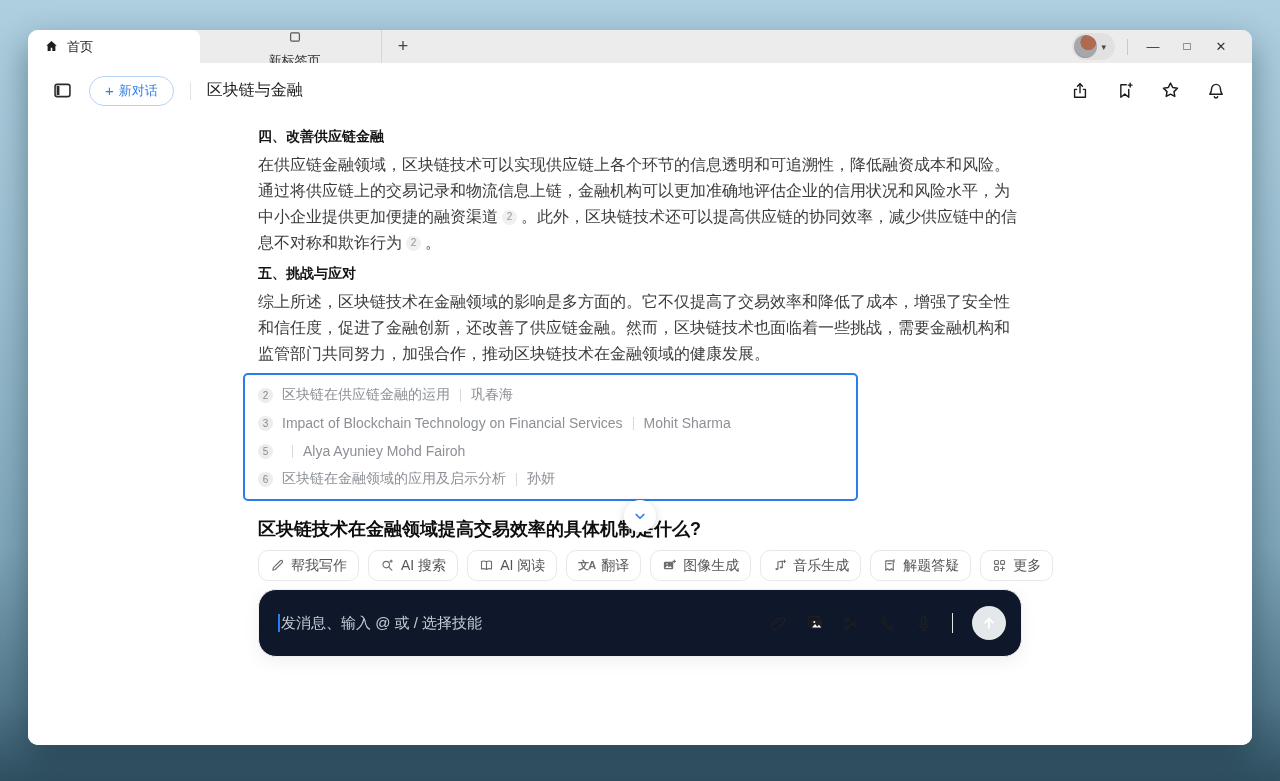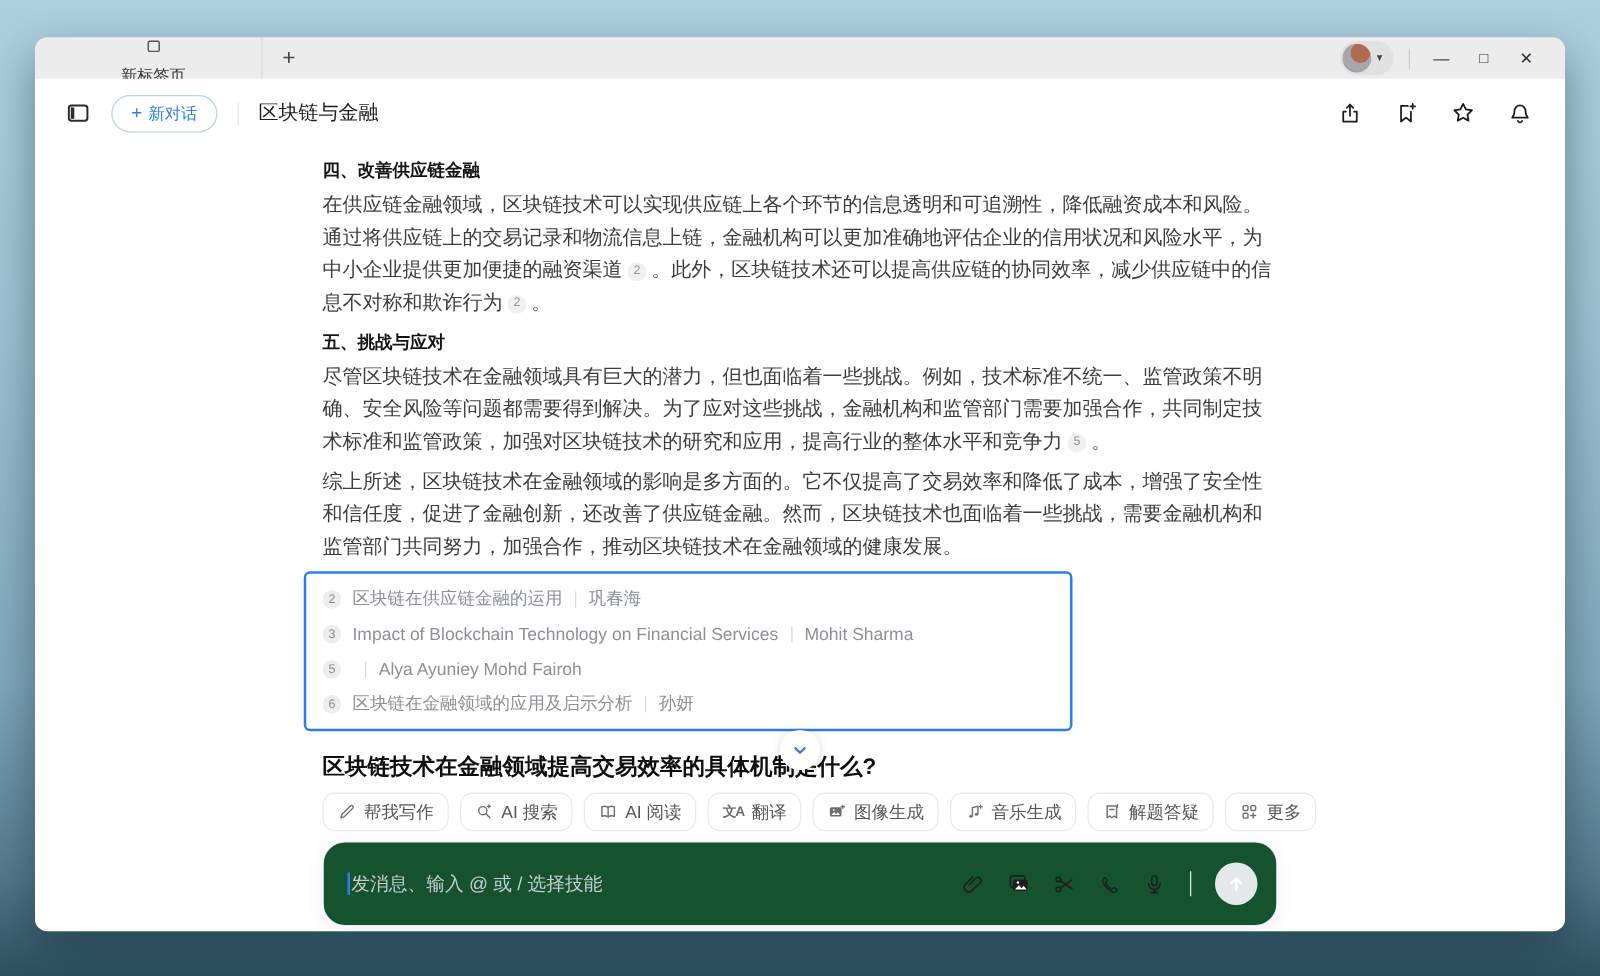--- a/index.html
+++ b/index.html
@@ -61,35 +61,43 @@
     justify-content:center; z-index:3; border:none; }
 
   .question { font-size:18px; line-height:24px; font-weight:bold; color:#0e0e0e; margin-top:16px; }
 
   .chips { display:flex; gap:9px; margin-top:9px; }
   .chip { height:31px; background:#fff; border:1px solid #e8e8e8; border-radius:10px; display:flex; align-items:center;
     gap:6px; padding:0 11px; font-size:14px; color:#555; white-space:nowrap;text-align:center; }
   .chip .icon { color:#6e6e6e; }
   .chip .txt-icon { font-size:11px; color:#6e6e6e; font-weight:bold; letter-spacing:-1px; }
 
-  .composer { width:764px; height:68px; margin-top:8px; background:#14532d; border:1px solid #f0f0f2; border-radius:18px;
+  .composer { width:764px; height:68px; margin-top:8px; background:#0f172a; border:1px solid #f0f0f2; border-radius:18px;
     box-shadow:0 5px 18px rgba(0,0,0,.06); display:flex; align-items:center; padding:0 15px 0 19px; }
   .caret-bar { width:2px; height:18px; background:#2b7de9; margin-right:1px; flex:0 0 auto; }
   .placeholder { font-size:15px; color:#c6ccd4; flex:1 1 auto; }
   .comp-icons { display:flex; align-items:center; gap:17px; color:#1f1f1f; }
   .comp-sep { width:1px; height:20px; background:#e6e6e6; margin:0 2px; }
   .send-btn { width:34px; height:34px; border-radius:50%; background:#e5e8ea; border:none; display:flex;
     align-items:center; justify-content:center; }
 </style>
 </head>
 <body>
 
 <div class="window">
 
   <div class="tabbar">
+    <div class="tab-active">
+      <span class="icon">
+        <svg width="15" height="15" viewBox="0 0 24 24" fill="#1e1e1e">
+            <path d="M12 3.1 3.6 10.6h2.2v8.6h4.9v-5.1h2.6v5.1h4.9v-8.6h2.2z"></path>
+          </svg>
+      </span>
+      <span>首页</span>
+    </div>
     <div class="tab-inactive">
       <span class="icon">
         <svg width="14" height="14" viewBox="0 0 24 24" fill="none" stroke="#555" stroke-width="2">
             <rect x="4.5" y="5" width="15" height="14" rx="2"></rect>
           </svg>
       </span>
       <span class="tab-label">新标签页</span>
       <span class="tab-close">✕</span>
     </div>
     <div class="newtab">+</div>
@@ -148,21 +156,20 @@
     </div>
   </div>
 
   <div class="content">
     <div class="col">
 
       <h3 class="sec">四、改善供应链金融</h3>
       <p class="body"><span>在供应链金融领域，区块链技术可以实现供应链上各个环节的信息透明和可追溯性，降低融资成本和风险。通过将供应链上的交易记录和物流信息上链，金融机构可以更加准确地评估企业的信用状况和风险水平，为中小企业提供更加便捷的融资渠道</span><span class="ref">2</span><span>。此外，区块链技术还可以提高供应链的协同效率，减少供应链中的信息不对称和欺诈行为</span><span class="ref">2</span><span>。</span></p>
 
       <h3 class="sec">五、挑战与应对</h3>
-      <p class="body"><span>尽管区块链技术在金融领域具有巨大的潜力，但也面临着一些挑战。例如，技术标准不统一、监管政策不明确、安全风险等问题都需要得到解决。为了应对这些挑战，金融机构和监管部门需要加强合作，共同制定技术标准和监管政策，加强对区块链技术的研究和应用，提高行业的整体水平和竞争力</span><span class="ref">5</span><span>。</span></p>
 
       <p class="body">综上所述，区块链技术在金融领域的影响是多方面的。它不仅提高了交易效率和降低了成本，增强了安全性和信任度，促进了金融创新，还改善了供应链金融。然而，区块链技术也面临着一些挑战，需要金融机构和监管部门共同努力，加强合作，推动区块链技术在金融领域的健康发展。</p>
 
       <div class="cite-wrap">
         <div class="cite-box">
           <div class="cite-item">
             <span class="cite-num">2</span>
             <span>区块链在供应链金融的运用</span>
             <span class="cite-sep"></span>
             <span>巩春海</span>

